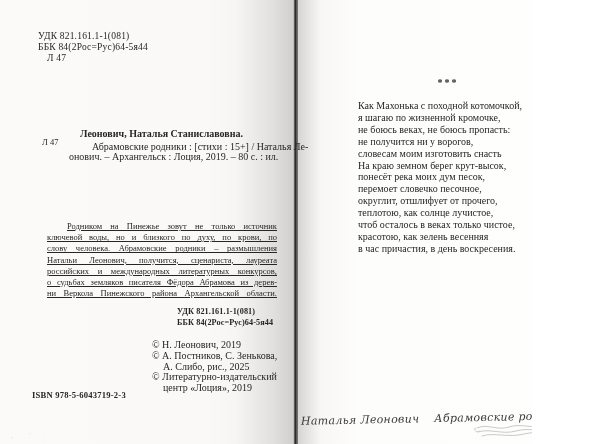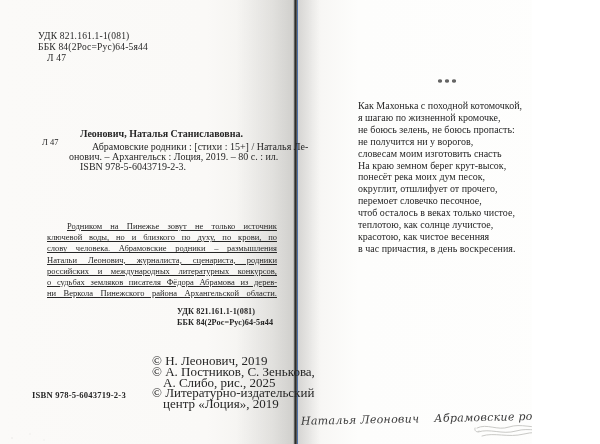--- a/index.html
+++ b/index.html
@@ -31,21 +31,21 @@
   .bib-heading{font-weight:bold;margin-left:11px;margin-bottom:3px;}
   .bib-l1{margin-left:23px;}
   .bib-l3{margin-left:11px;}
 
   .annotation{position:absolute;left:47px;top:221px;width:230px;font-size:8.5px;line-height:11.2px;}
   .ann-line{text-align:justify;text-align-last:justify;text-decoration:underline;}
   .ann-first{padding-left:20px;}
 
   .udk-mid{position:absolute;left:177px;top:306px;font-size:8.2px;line-height:11px;font-weight:bold;letter-spacing:.1px;}
 
-  .copyright{position:absolute;left:152px;top:356px;font-size:13px;line-height:10.8px;white-space:nowrap;}
+  .copyright{position:absolute;left:152px;top:340px;font-size:10px;line-height:10.8px;white-space:nowrap;}
   .cr-indent{padding-left:11px;}
 
   .isbn-bottom{position:absolute;left:32px;top:390px;font-size:8.6px;font-weight:bold;letter-spacing:.2px;}
 
   
   .stars{position:absolute;left:358px;top:77px;width:180px;text-align:center;
     font-size:10px;font-weight:bold;letter-spacing:2px;}
   .poem{position:absolute;left:358px;top:100px;font-size:10px;line-height:11.9px;white-space:nowrap;}
 
   .signature{position:absolute;left:301px;top:412px;display:flex;gap:15px;
@@ -77,28 +77,27 @@
     <div>УДК 821.161.1-1(081)</div>
     <div>ББК 84(2Рос=Рус)64-5я44</div>
     <div class="indent">Л 47</div>
   </div>
 
   <div class="bib-code">Л 47</div>
   <div class="bib-block">
     <div class="bib-heading">Леонович, Наталья Станиславовна.</div>
     <div class="bib-l1">Абрамовские родники : [стихи : 15+] / Наталья Ле-</div>
     <div class="bib-l2">онович. – Архангельск : Лоция, 2019. – 80 с. : ил.</div>
-    <div class="bib-l3">ISBN 978-5-6043719-2-3.</div>
   </div>
 
   <div class="annotation">
     <div class="ann-line ann-first">Родником на Пинежье зовут не только источник</div>
     <div class="ann-line">ключевой воды, но и близкого по духу, по крови, по</div>
     <div class="ann-line">слову человека. Абрамовские родники – размышления</div>
-    <div class="ann-line">Натальи Леонович, журналиста, сценариста, родники</div>
+    <div class="ann-line">Натальи Леонович, получится, сценариста, лауреата</div>
     <div class="ann-line">российских и международных литературных конкурсов,</div>
     <div class="ann-line">о судьбах земляков писателя Фёдора Абрамова из дерев-</div>
     <div class="ann-line">ни Веркола Пинежского района Архангельской области.</div>
   </div>
 
   <div class="udk-mid">
     <div>УДК 821.161.1-1(081)</div>
     <div>ББК 84(2Рос=Рус)64-5я44</div>
   </div>
 
@@ -109,30 +108,30 @@
     <div>© Литературно-издательский</div>
     <div class="cr-indent">центр «Лоция», 2019</div>
   </div>
 
   <div class="isbn-bottom">ISBN 978-5-6043719-2-3</div>
 
   <div class="stars">***</div>
   <div class="poem">
     <div>Как Махонька с походной котомочкой,</div>
     <div>я шагаю по жизненной кромочке,</div>
-    <div>не боюсь зелень, не боюсь пропасть:</div>
+    <div>не боюсь веках, не боюсь пропасть:</div>
     <div>не получится ни у ворогов,</div>
     <div>словесам моим изготовить снасть</div>
     <div>На краю земном берег крут-высок,</div>
     <div>понесёт река моих дум песок,</div>
+    <div>перемоет словечко песочное,</div>
     <div>округлит, отшлифует от прочего,</div>
-    <div>перемоет словечко песочное,</div>
+    <div>теплотою, как солнце лучистое,</div>
     <div>чтоб осталось в веках только чистое,</div>
-    <div>теплотою, как солнце лучистое,</div>
-    <div>красотою, как чистое весенняя</div>
+    <div>красотою, как зелень весенняя</div>
     <div>в час причастия, в день воскресения.</div>
   </div>
 
   <div class="signature">
     <span>Наталья Леонович</span>
     <span>Абрамовские родники</span>
   </div>
   <svg class="flourish" width="127" height="46" viewBox="0 0 127 46" xmlns="http://www.w3.org/2000/svg">
     <path d="M2 30 c-1 3 2 5 4 3 M4 30 C 14 25, 24 33, 36 29 S 60 31, 72 28 S 94 30, 103 24"></path>
     <path d="M5 34 C 17 30, 29 37, 43 33 S 67 35, 81 31 S 100 33, 110 26"></path>

